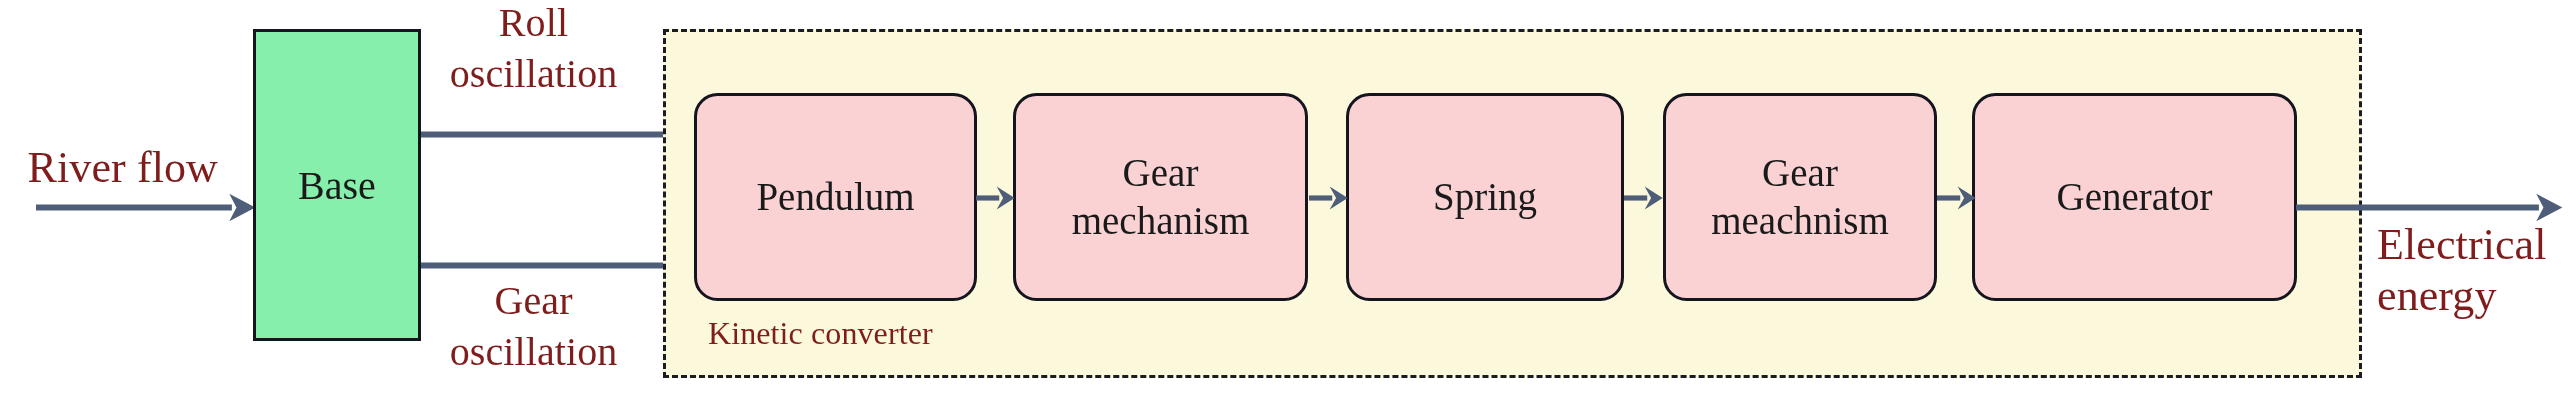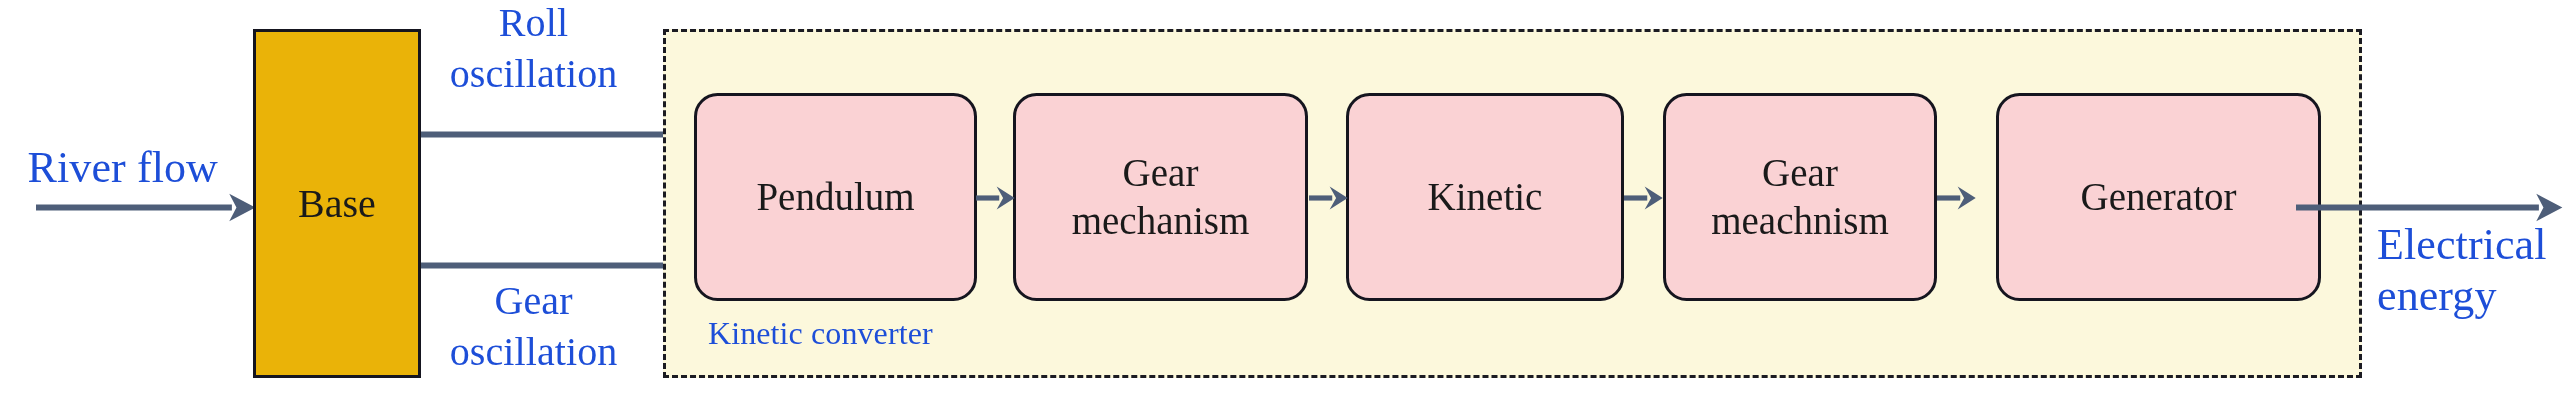--- a/index.html
+++ b/index.html
@@ -17,38 +17,38 @@
     width: 2576px;
     height: 406px;
     background: #ffffff;
     overflow: hidden;
   }
 
   
   .txt {
     position: absolute;
     font-family: "Liberation Serif", "DejaVu Serif", serif;
-    color: #1d4ed8;
+    color: #7f1d1d;
     white-space: pre;
     line-height: 1.18;
     letter-spacing: 0.1px;
   }
 
   .lbl-outer { font-size: 44px; }
   .lbl-flow  { font-size: 40px; text-align: center; }
   .lbl-group { font-size: 38px; }
 
   
   #base-block {
     position: absolute;
     left: 253px;
     top: 29px;
     width: 168px;
-    height: 349px;
-    background: #eab308;
+    height: 312px;
+    background: #86efac;
     border: 3.3px solid #15151f;
     box-sizing: border-box;
     display: flex;
     align-items: center;
     justify-content: center;
   }
   #base-block .blk-label {
     font-family: "Liberation Serif", "DejaVu Serif", serif;
     font-size: 40px;
     color: #1a1a1a;
@@ -147,29 +147,29 @@
   <div class="stage-box" style="left:694px; width:283px;">
     <span class="blk-label">Pendulum</span>
   </div>
 
   <div class="stage-box" style="left:1013px; width:295px;">
     <span class="blk-label">Gear
 mechanism</span>
   </div>
 
   <div class="stage-box" style="left:1346px; width:278px;">
-    <span class="blk-label">Kinetic</span>
+    <span class="blk-label">Spring</span>
   </div>
 
   <div class="stage-box" style="left:1663px; width:274px;">
     <span class="blk-label">Gear
 meachnism</span>
   </div>
 
-  <div class="stage-box" style="left:1972px; width:325px;margin-left:24px;">
+  <div class="stage-box" style="left:1972px; width:325px;">
     <span class="blk-label">Generator</span>
   </div>
 
   <svg class="arrow" style="left:976px; top:183px;" width="40" height="30" viewBox="0 0 62 46">
     <line x1="0" y1="23" x2="36" y2="23" stroke-width="8"></line>
     <path class="head" d="M32 5 L60 23 L32 41 L42 23 Z"></path>
   </svg>
 
   <svg class="arrow" style="left:1309px; top:183px;" width="40" height="30" viewBox="0 0 62 46">
     <line x1="0" y1="23" x2="36" y2="23" stroke-width="8"></line>

